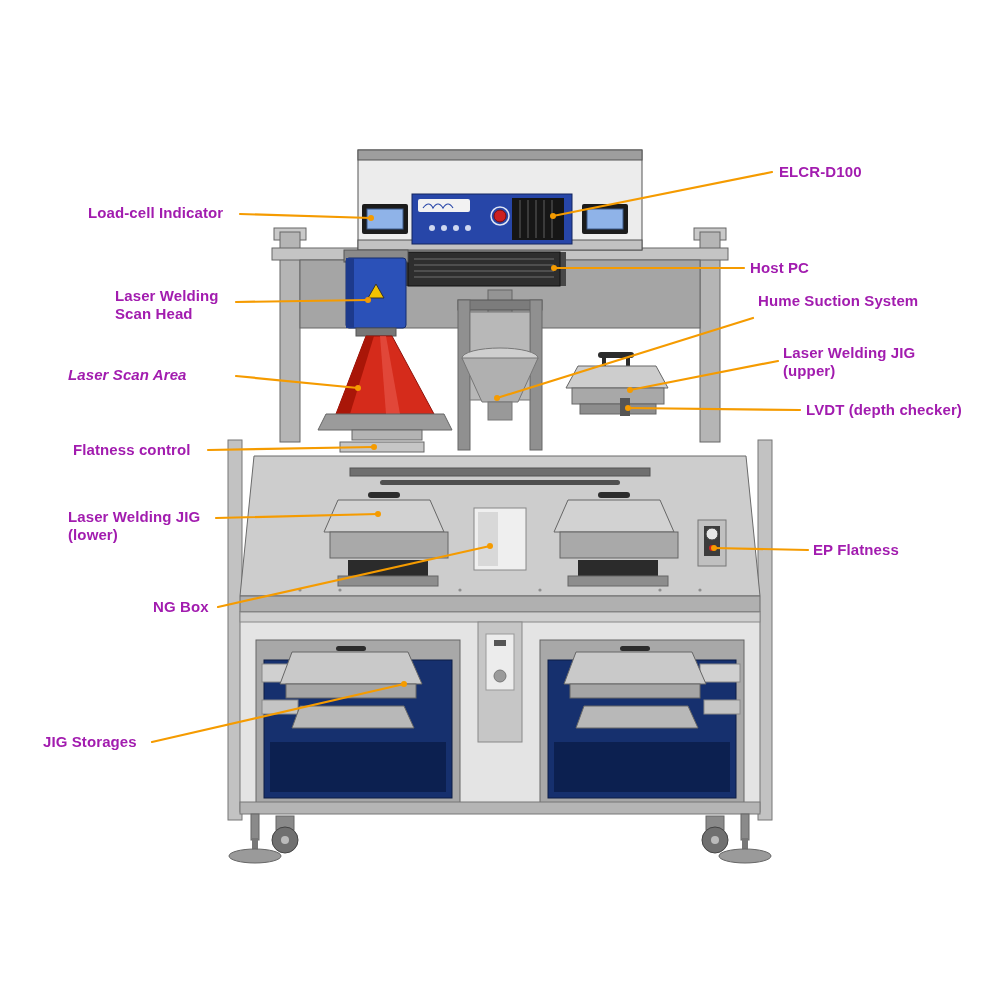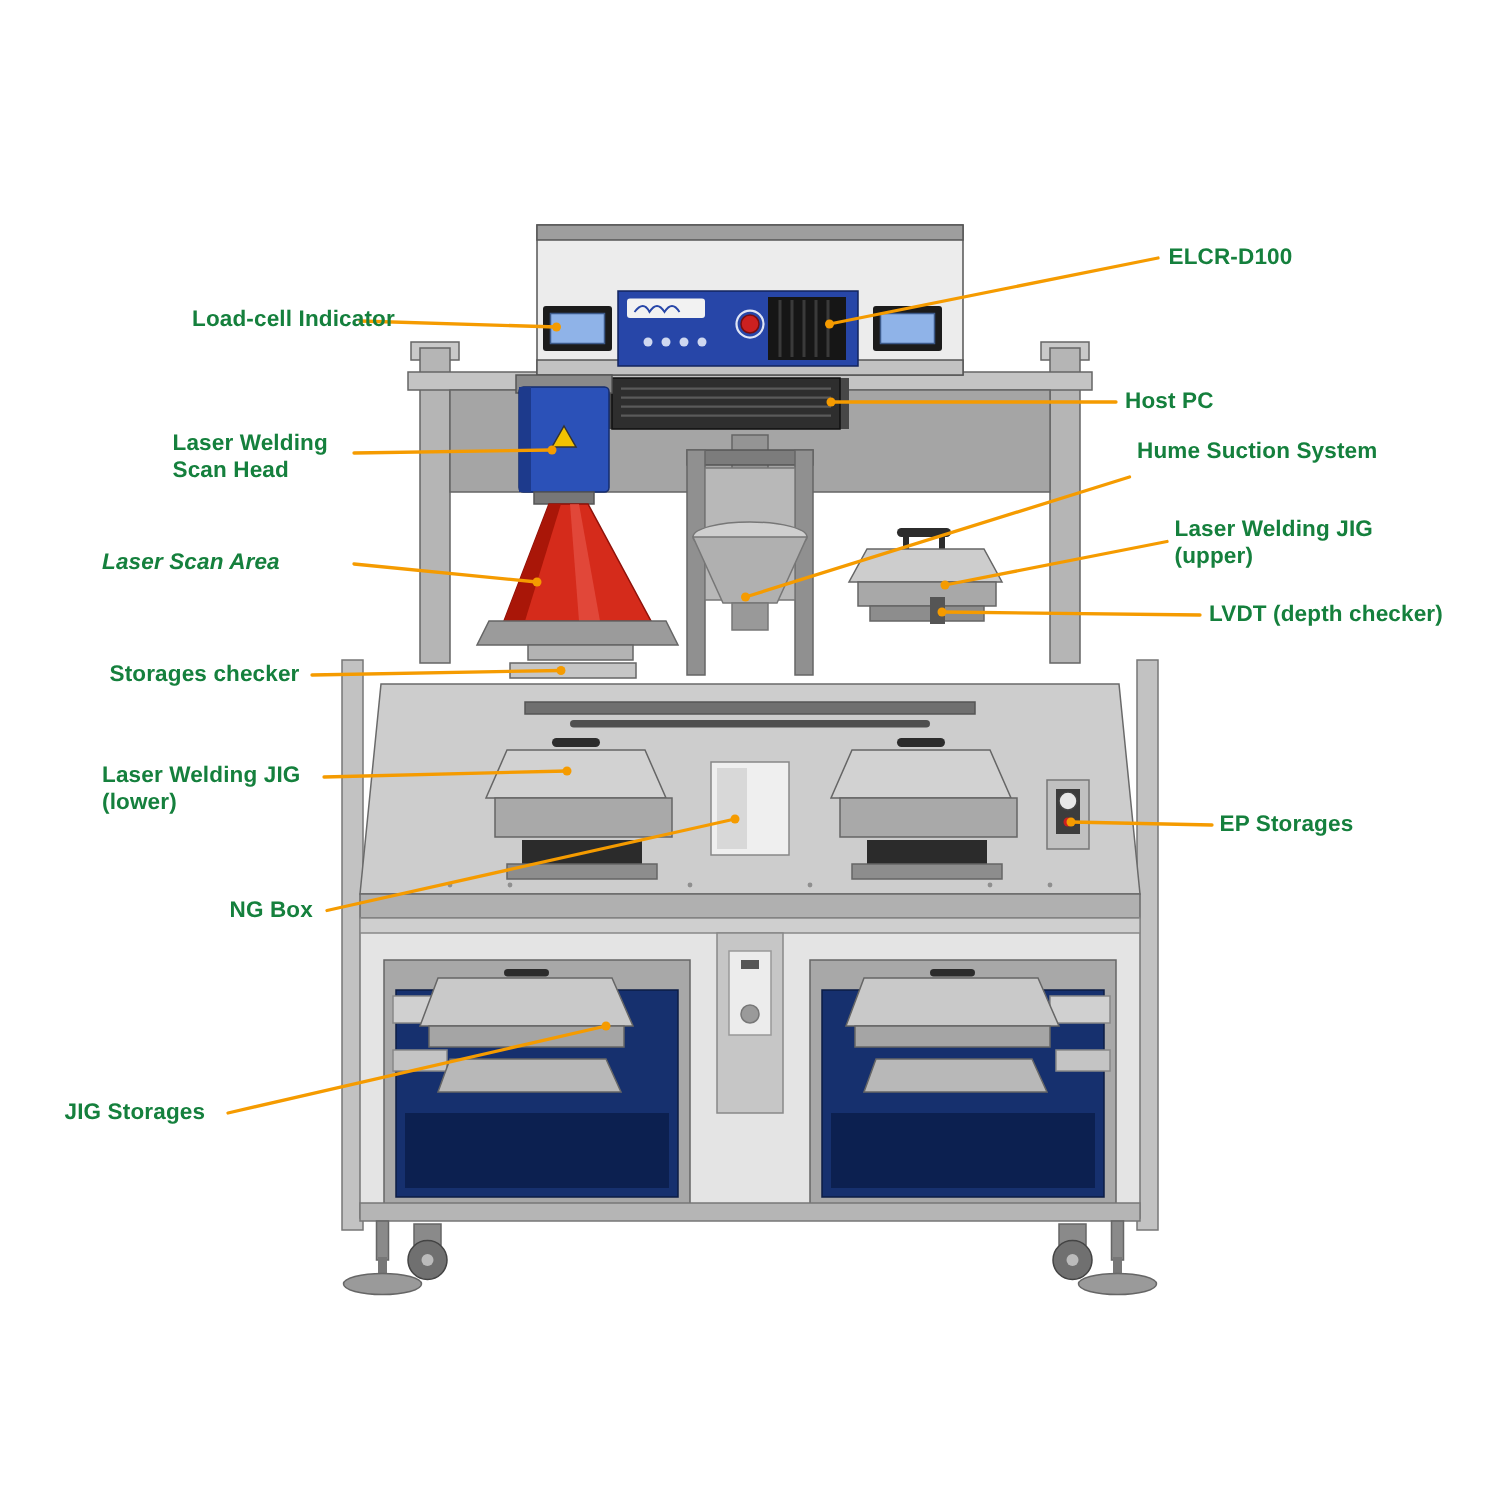--- a/index.html
+++ b/index.html
@@ -1,19 +1,19 @@
 <!DOCTYPE html>
 <html style="--accent: #F59B00;"><head>
 <meta charset="utf-8">
 <style>
   html,body{margin:0;padding:0;background:#ffffff;}
   .canvas{position:relative;width:1000px;height:1000px;background:#ffffff;
           font-family:"Liberation Sans",sans-serif;overflow:hidden;}
   .machine-svg{position:absolute;left:0;top:0;width:1000px;height:1000px;}
-  .label{position:absolute;font-size:15px;font-weight:bold;color:#15803d;
+  .label{position:absolute;font-size:15px;font-weight:bold;color:#a21caf;
          line-height:18px;white-space:pre-line;letter-spacing:.1px;}
   .leader{stroke:var(--accent,#F59B00);stroke-width:2.2;fill:none;stroke-linecap:round;}
   .leader-dot{fill:var(--accent,#F59B00);}
 </style>
 </head>
 <body>
 
 <div class="canvas">
 
   <svg class="machine-svg" viewBox="0 0 1000 1000">
@@ -225,30 +225,30 @@
       <circle class="leader-dot" cx="404" cy="684" r="3"></circle>
       <circle class="leader-dot" cx="553" cy="216" r="3"></circle>
       <circle class="leader-dot" cx="554" cy="268" r="3"></circle>
       <circle class="leader-dot" cx="497" cy="398" r="3"></circle>
       <circle class="leader-dot" cx="630" cy="390" r="3"></circle>
       <circle class="leader-dot" cx="628" cy="408" r="3"></circle>
       <circle class="leader-dot" cx="714" cy="548" r="3"></circle>
     </g>
   </svg>
 
-  <div class="label" style="left:88px;top:204px;margin-left:40px;">Load-cell Indicator</div>
+  <div class="label" style="left:88px;top:204px;">Load-cell Indicator</div>
   <div class="label" style="left:115px;top:287px;">Laser Welding
 Scan Head</div>
   <div class="label" style="left:68px;top:366px;font-style:italic;">Laser Scan Area</div>
-  <div class="label" style="left:73px;top:441px;">Storages checker</div>
+  <div class="label" style="left:73px;top:441px;">Flatness control</div>
   <div class="label" style="left:68px;top:508px;">Laser Welding JIG
 (lower)</div>
   <div class="label" style="left:153px;top:598px;text-align:right;">NG Box</div>
   <div class="label" style="left:43px;top:733px;">JIG Storages</div>
   <div class="label" style="left:779px;top:163px;">ELCR-D100</div>
   <div class="label" style="left:750px;top:259px;">Host PC</div>
   <div class="label" style="left:758px;top:292px;">Hume Suction System</div>
   <div class="label" style="left:783px;top:344px;">Laser Welding JIG
 (upper)</div>
   <div class="label" style="left:806px;top:401px;">LVDT (depth checker)</div>
-  <div class="label" style="left:813px;top:541px;">EP Storages</div>
+  <div class="label" style="left:813px;top:541px;">EP Flatness</div>
 
 </div>
 
 </body></html>

